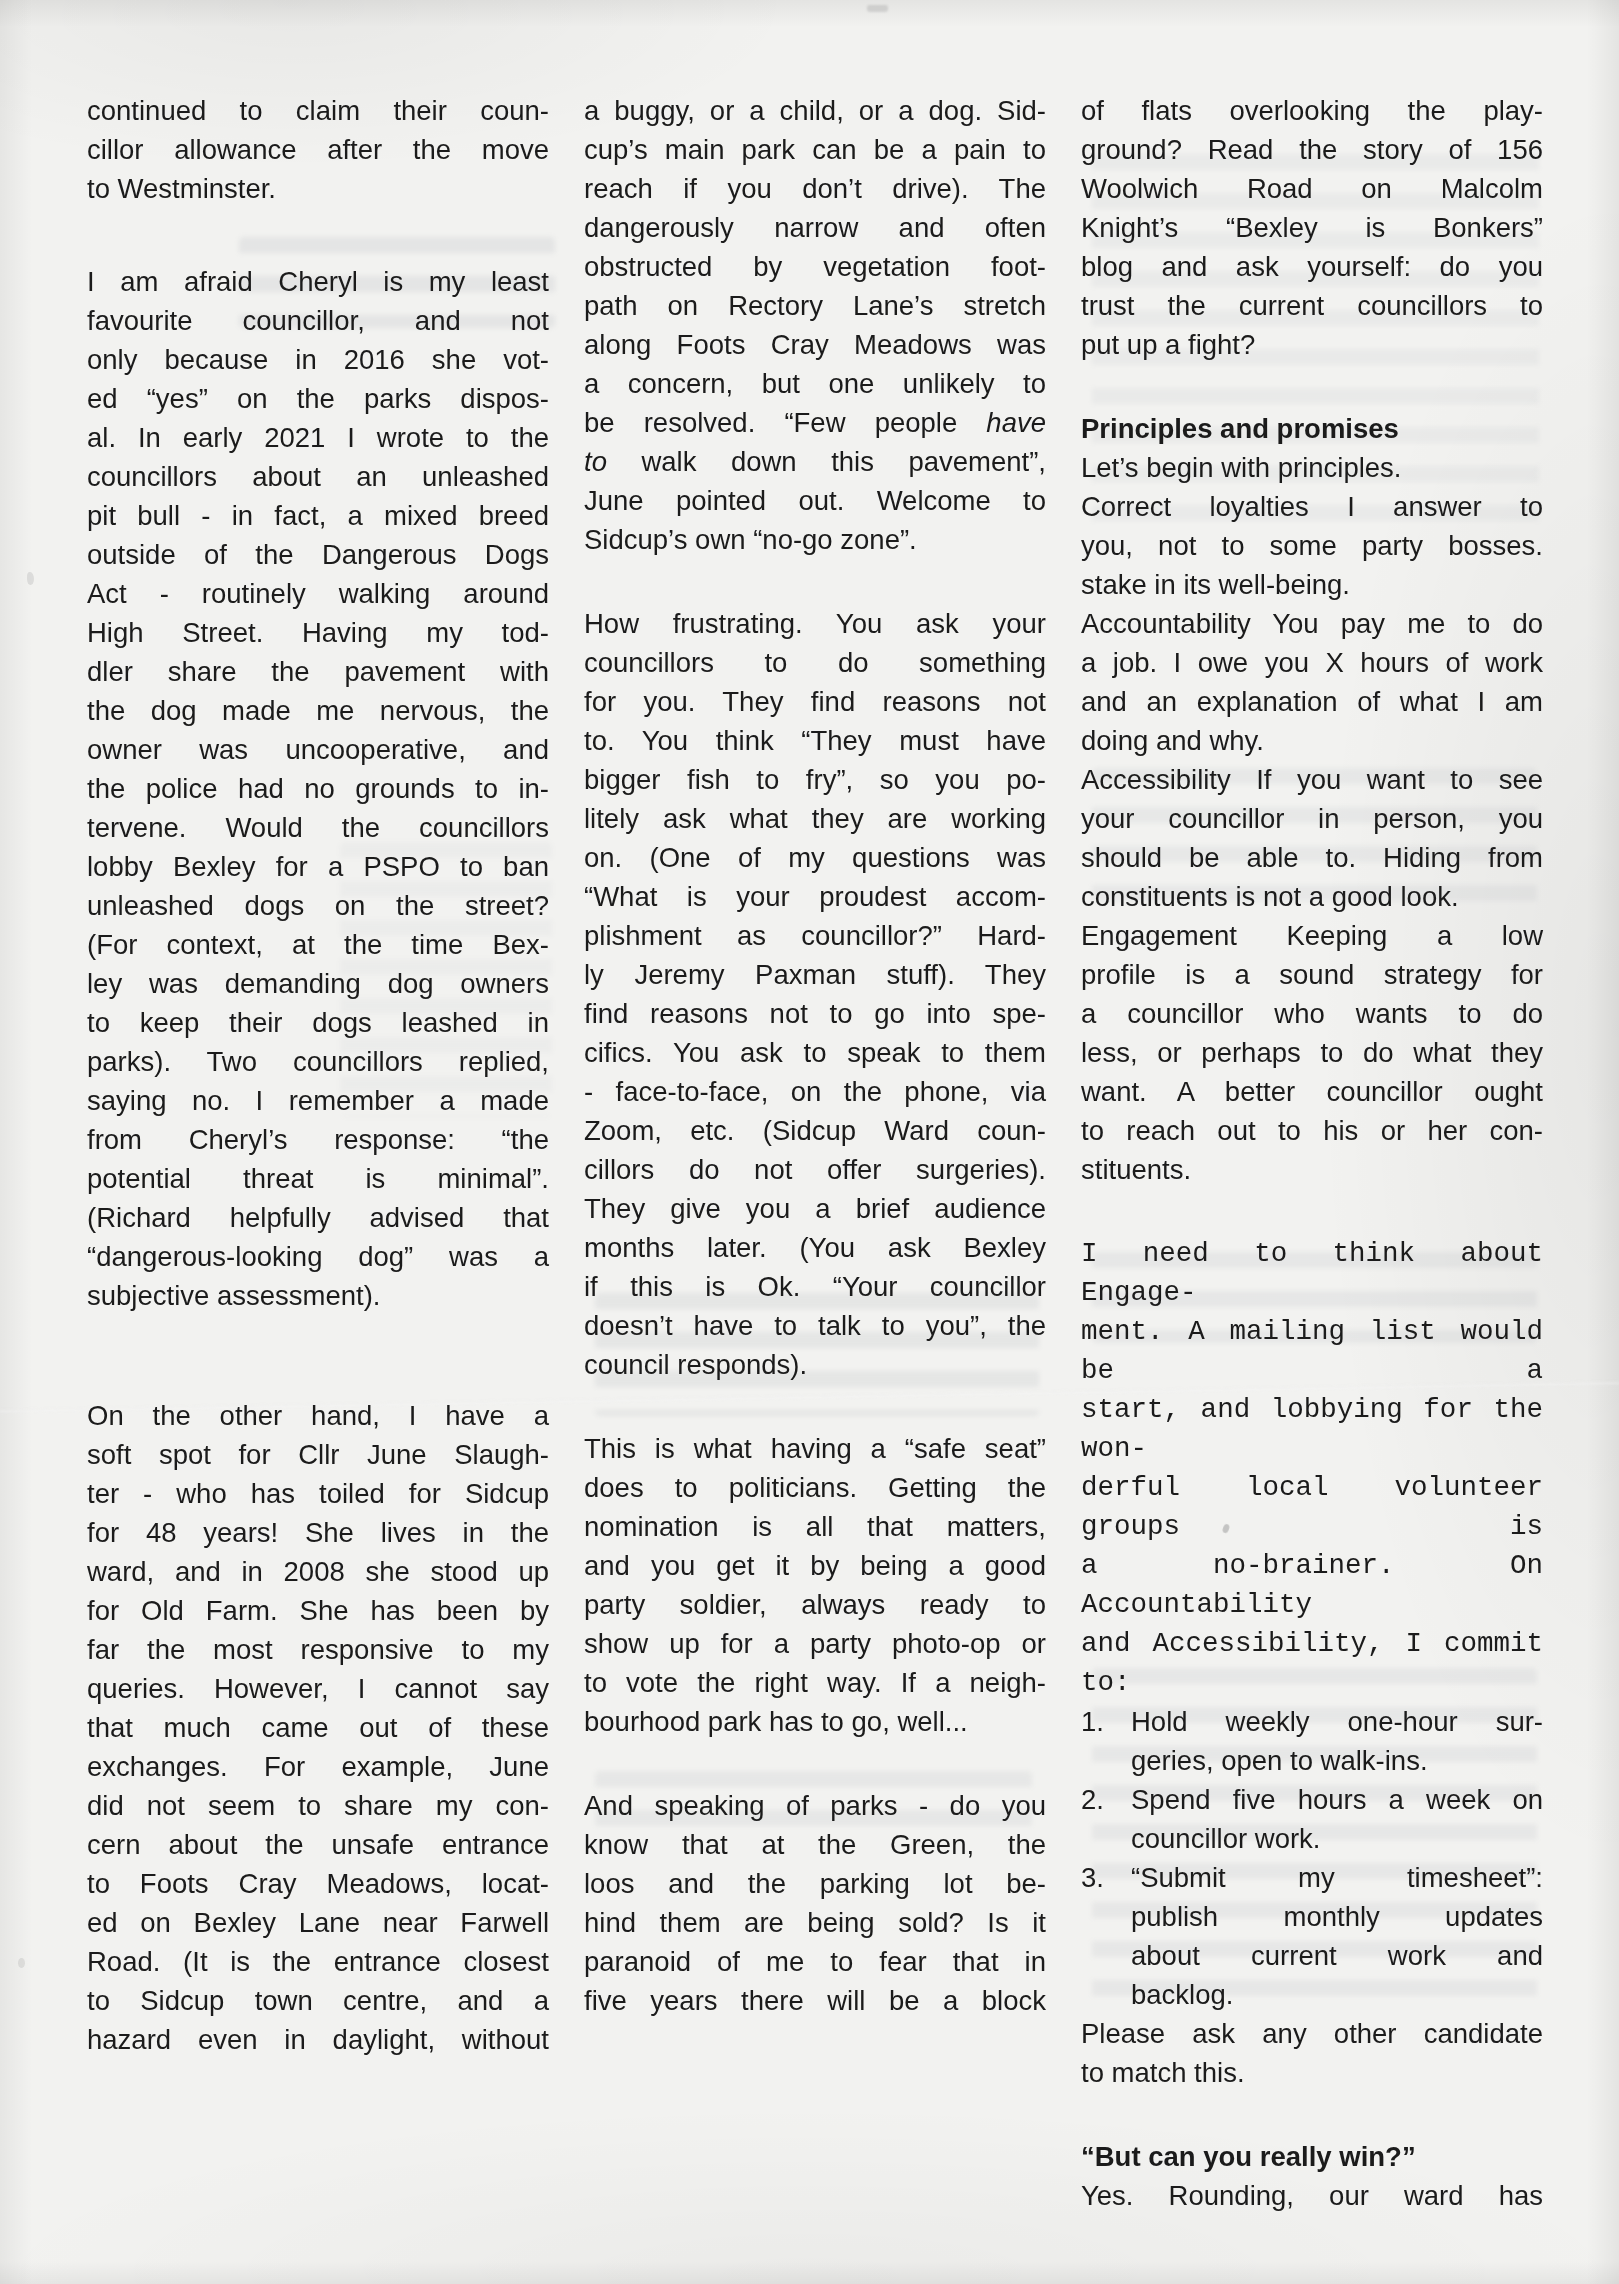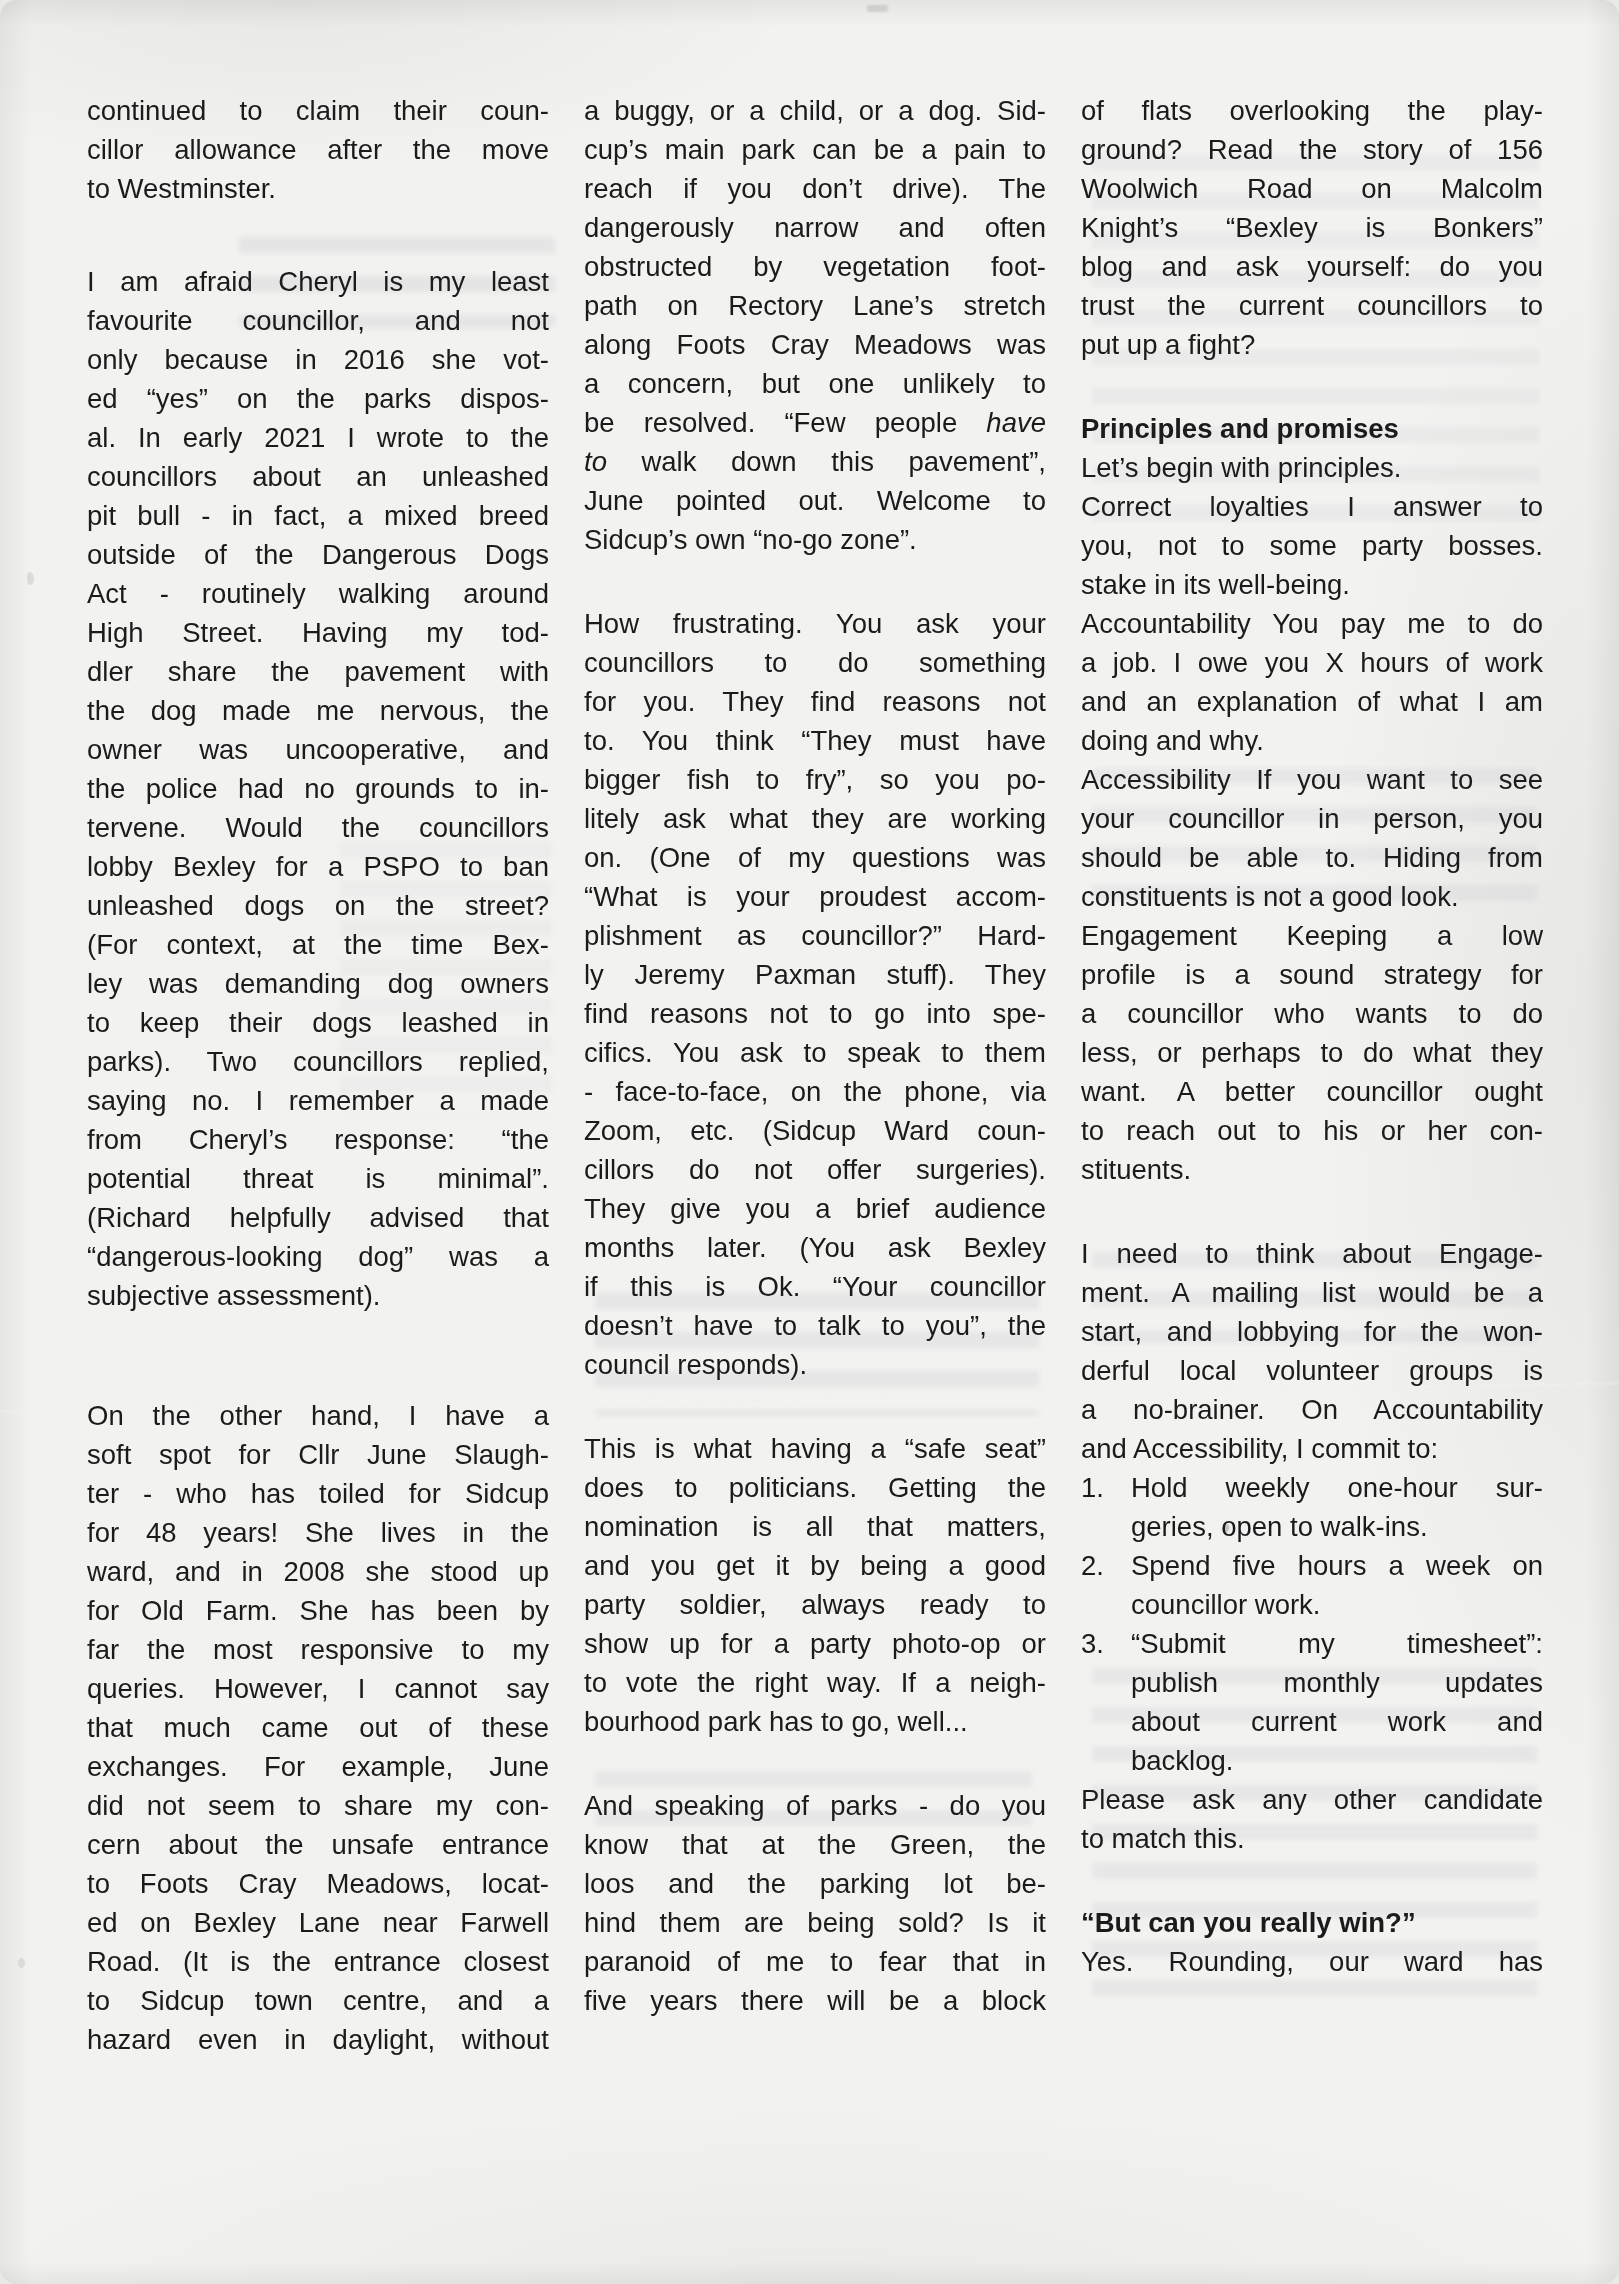--- a/index.html
+++ b/index.html
@@ -14,21 +14,20 @@
   .page {
     position: absolute;
     inset: 0;
     background:
       radial-gradient(ellipse 729px 243px at 18% 0%, rgba(0,0,0,0.045), transparent 70%),
       radial-gradient(ellipse 405px 1134px at 100% 45%, rgba(0,0,0,0.05), transparent 75%),
       radial-gradient(ellipse 1134px 243px at 50% 100%, rgba(0,0,0,0.03), transparent 75%),
       linear-gradient(to right, rgba(0,0,0,0.05), rgba(0,0,0,0.0) 2%, rgba(0,0,0,0.0) 98%, rgba(0,0,0,0.06)),
       linear-gradient(to bottom, rgba(0,0,0,0.06), rgba(0,0,0,0.0) 1.2%, rgba(0,0,0,0.0) 99%, rgba(0,0,0,0.05)),
       #f2f2f0;
-    border-radius: 17px;
   }
   
   .ghost {
     position: absolute;
     z-index: 1;
     background: repeating-linear-gradient(180deg,
       rgba(150,156,165,0.30) 0px, rgba(150,156,165,0.30) 16px,
       rgba(150,156,165,0.0) 16px, rgba(150,156,165,0.0) 39px);
     filter: blur(2.4px);
     border-radius: 4.9px;
@@ -262,21 +261,21 @@
           <div class="line">should be able to. Hiding from</div>
           <div class="line last">constituents is not a good look.</div>
           <div class="line"><span class="u">Engagement</span> Keeping a low</div>
           <div class="line">profile is a sound strategy for</div>
           <div class="line">a councillor who wants to do</div>
           <div class="line">less, or perhaps to do what they</div>
           <div class="line">want. A better councillor ought</div>
           <div class="line">to reach out to his or her con-</div>
           <div class="line last">stituents.</div>
         </div>
-        <div class="block" style="margin-bottom: 0px;">
+        <div class="block" style="margin-bottom: 0px; font-family: Liberation Mono, monospace;">
           <div class="line">I need to think about Engage-</div>
           <div class="line">ment. A mailing list would be a</div>
           <div class="line">start, and lobbying for the won-</div>
           <div class="line">derful local volunteer groups is</div>
           <div class="line">a no-brainer. On Accountability</div>
           <div class="line last">and Accessibility, I commit to:</div>
         </div>
         <div class="block" style="margin-bottom: 0px;">
           <div class="li">
             <span class="num">1.</span>

